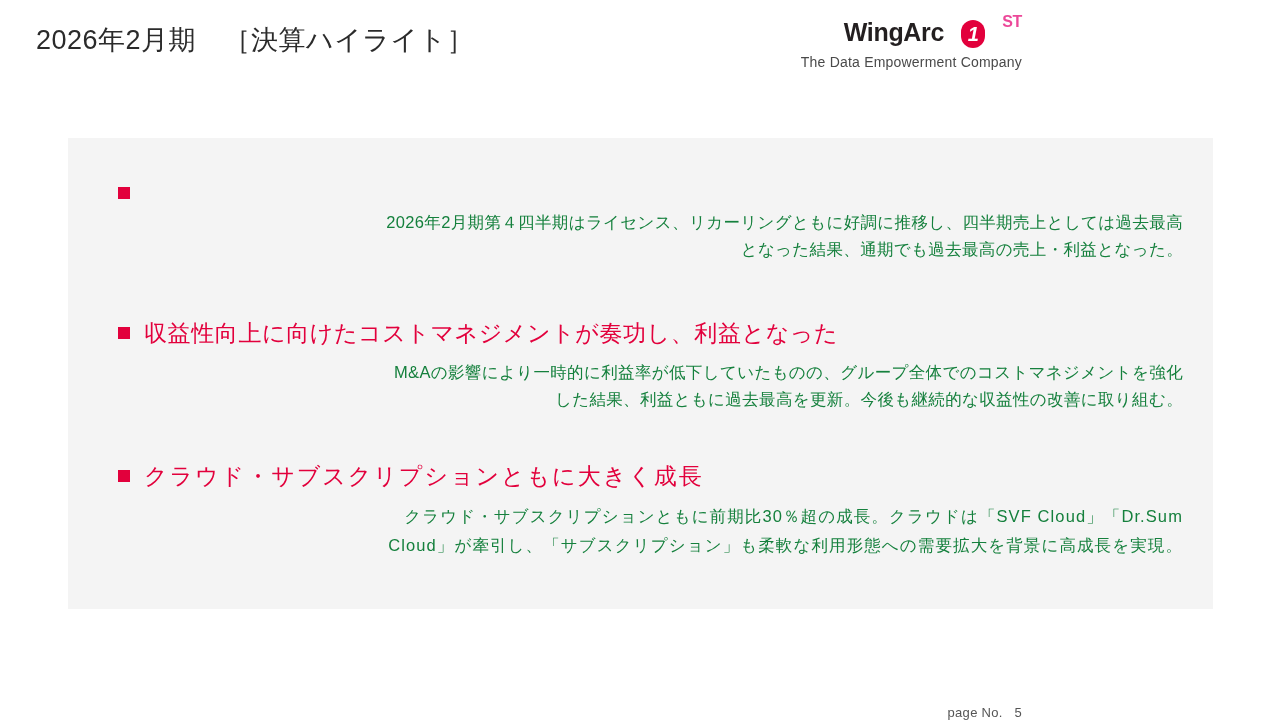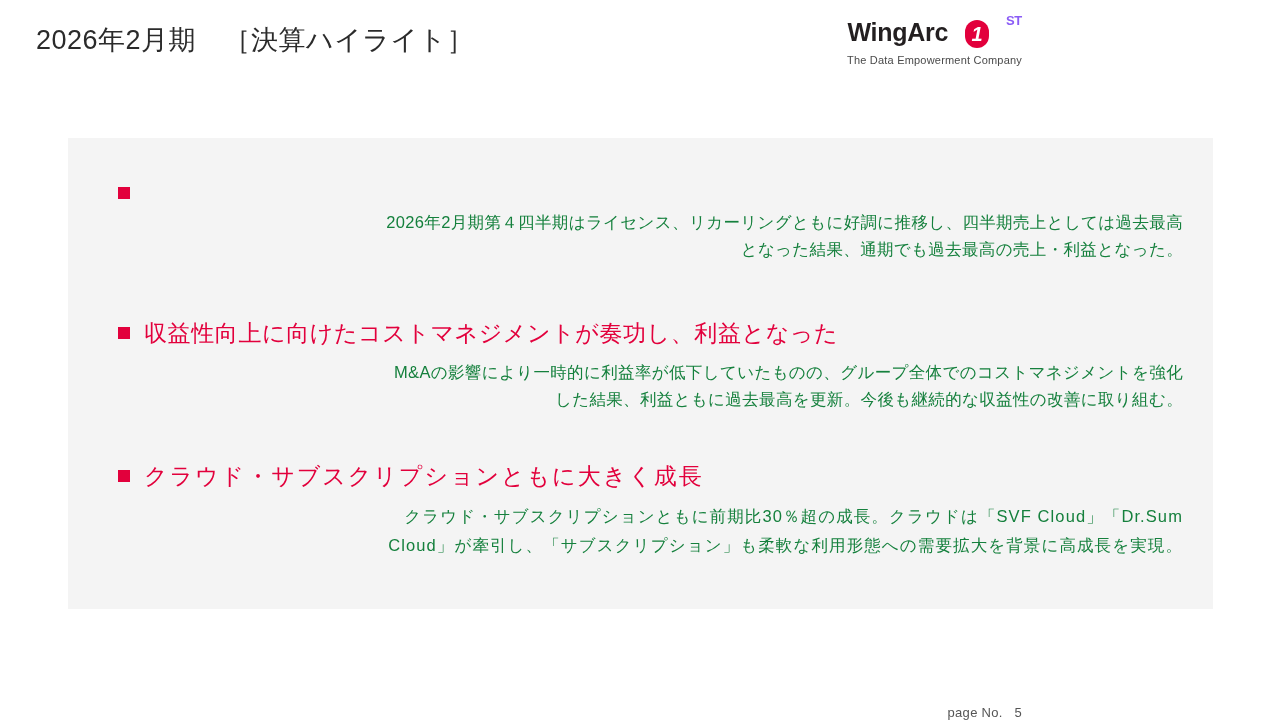--- a/index.html
+++ b/index.html
@@ -57,29 +57,29 @@
     border-radius: 12px 12px 12px 12px;
     color: #ffffff;
     font-style: italic;
     font-weight: bold;
     font-size: 20px;
     margin: 0 1px 0 1px;
     position: relative;
     top: 0px;
   }
   .logo-st {
-    font-size: 13px;
+    font-size: 16px;
     font-weight: bold;
-    color: #8b5cf6;
+    color: #ec4899;
     position: relative;
     top: -6px;
   }
   .logo-tagline {
     margin-top: 6px;
-    font-size: 11px;
+    font-size: 14px;
     color: #4a4a4a;
     letter-spacing: 0.2px;
   }
 
   
   .panel {
     position: absolute;
     left: 68px;
     top: 138px;
     width: 1145px;

